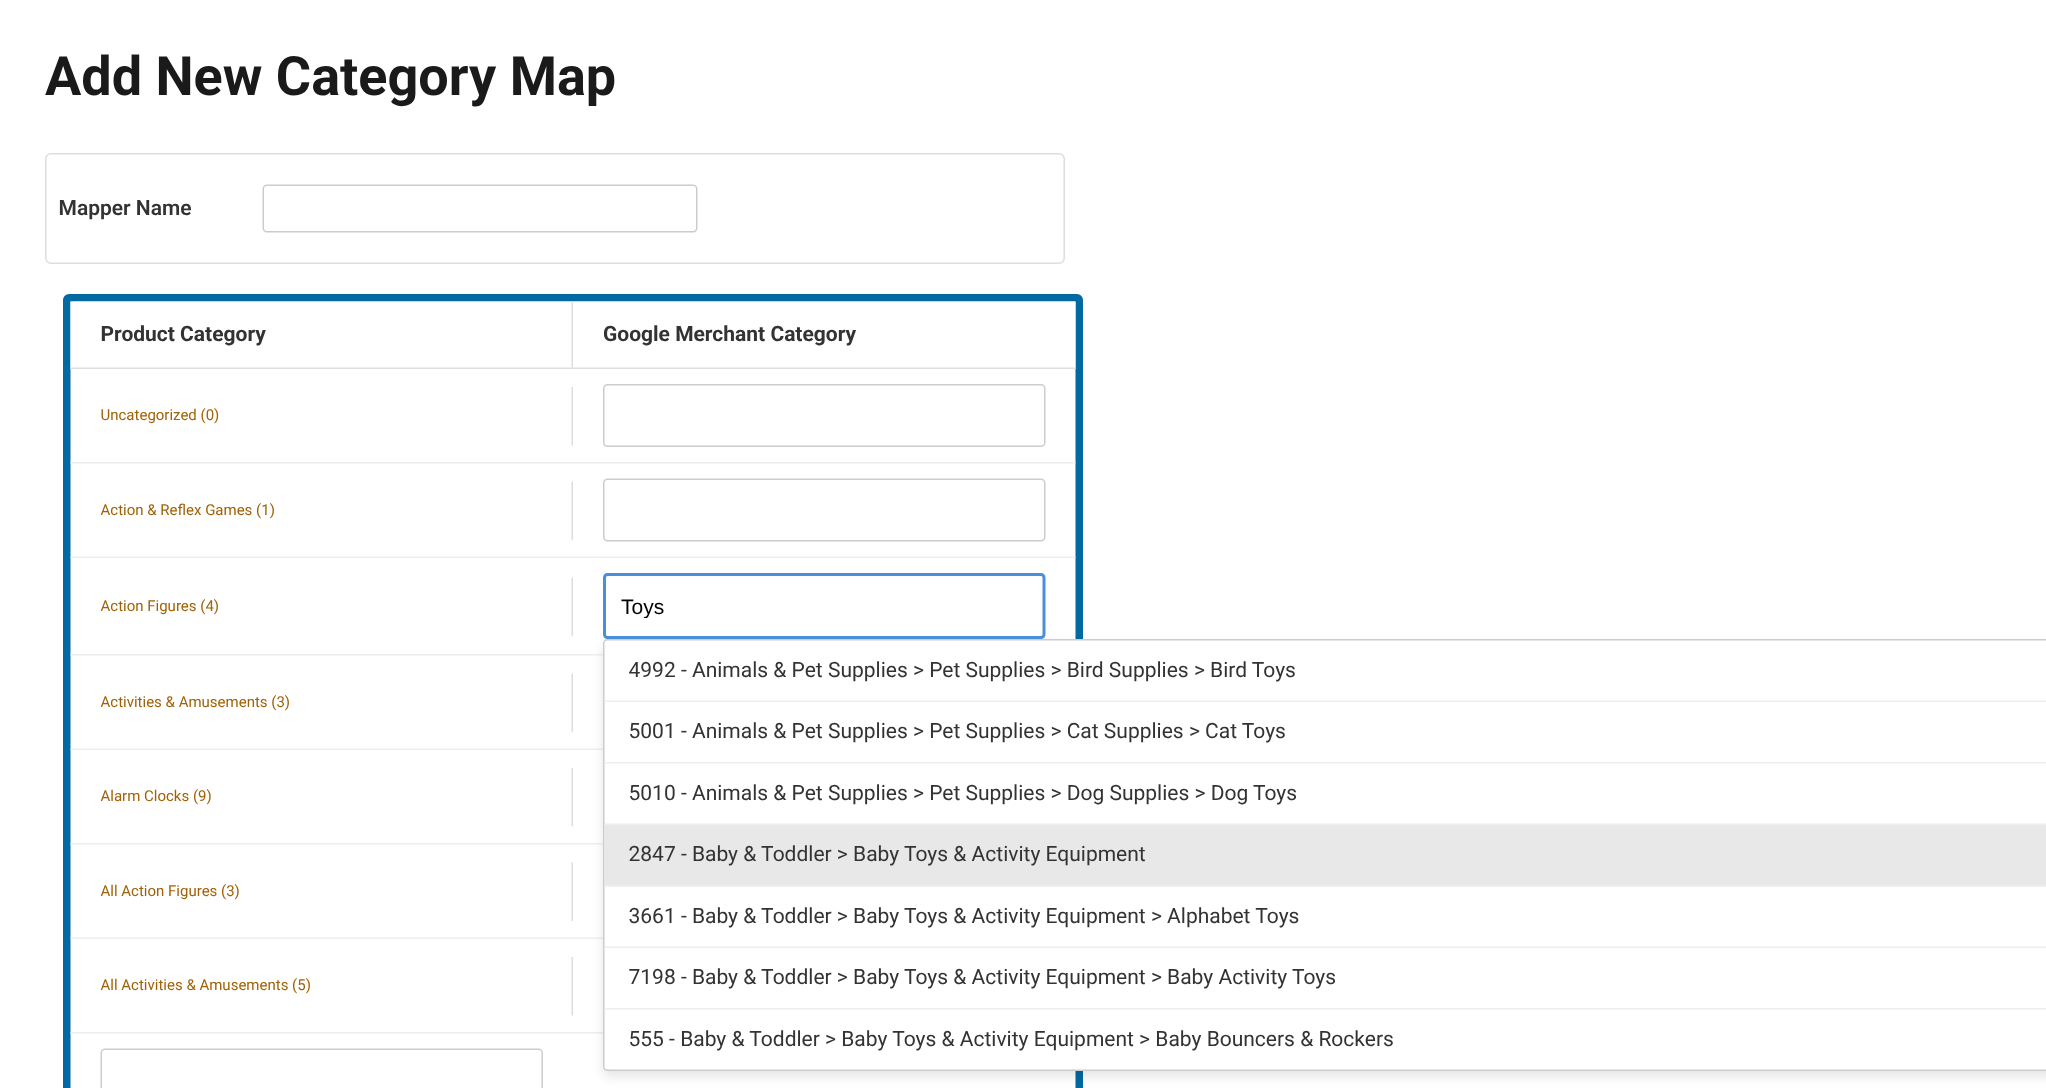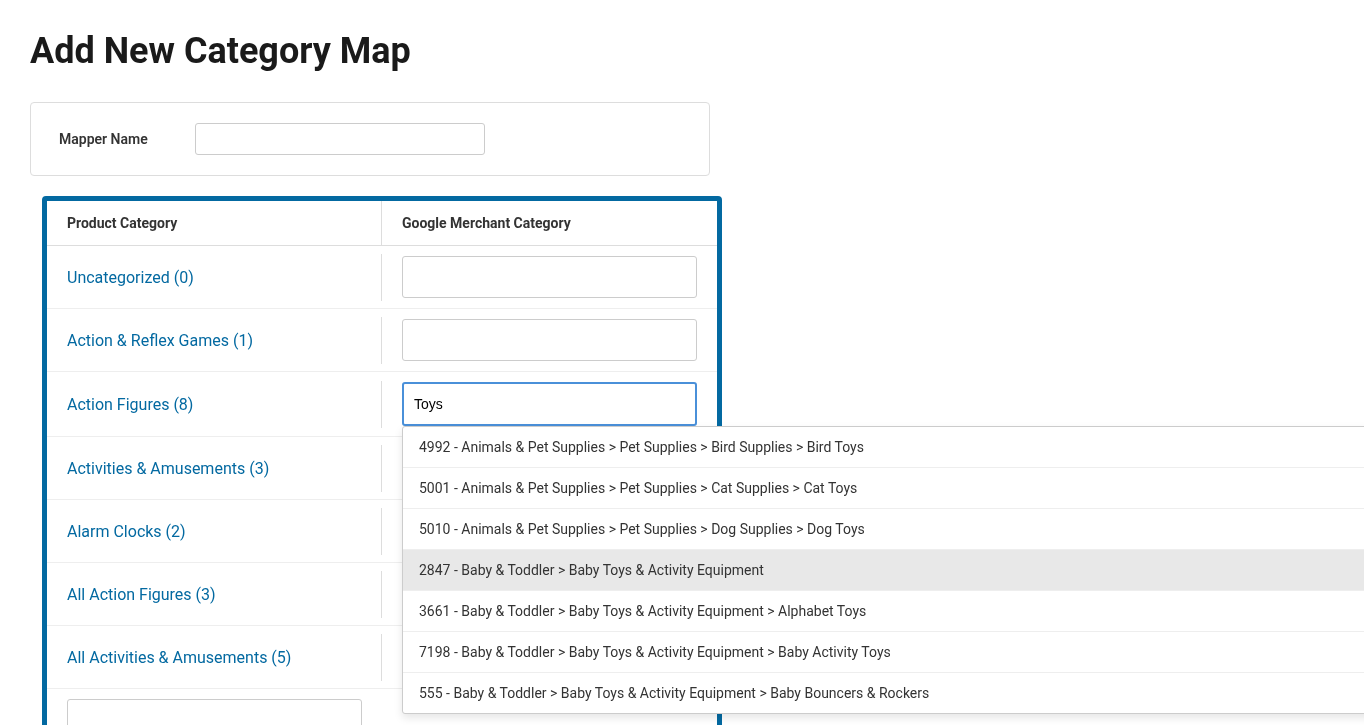--- a/index.html
+++ b/index.html
@@ -15,21 +15,21 @@
     }
     .page-title {
       font-size: 36px;
       font-weight: 700;
       color: #1a1a1a;
       margin-bottom: 30px;
     }
     .mapper-name-section {
       border: 1px solid #ddd;
       border-radius: 4px;
-      padding: 20px 28px;
+      padding: 20px 8px;
       margin-bottom: 20px;
       display: flex;
       align-items: center;
       gap: 16px;
       max-width: 680px;
     }
     .mapper-name-label {
       font-weight: 600;
       font-size: 14px;
       min-width: 120px;
@@ -69,22 +69,22 @@
       grid-template-columns: 1fr 1fr;
       border-bottom: 1px solid #eee;
       align-items: center;
     }
     .category-row:last-child {
       border-bottom: none;
     }
     .category-name {
       padding: 14px 20px;
       border-right: 1px solid #ddd;
-      font-size: 16px;
-      color: #0369a1;
+      font-size: 10px;
+      color: #a16207;
     }
     .category-input-cell {
       padding: 10px 20px;
       position: relative;
     }
     .category-input {
       border: 1px solid #ccc;
       border-radius: 3px;
       padding: 12px 10px;
       width: 100%;
@@ -143,37 +143,37 @@
     <div id="table-body">
         <div class="category-row">
           <div class="category-name">Uncategorized (0)</div>
           <div class="category-input-cell" style="position: relative;"><input type="text" class="category-input" style=""></div>
         </div>
         <div class="category-row">
           <div class="category-name">Action &amp; Reflex Games (1)</div>
           <div class="category-input-cell" style="position: relative;"><input type="text" class="category-input" style=""></div>
         </div>
         <div class="category-row">
-          <div class="category-name">Action Figures (8)</div>
+          <div class="category-name">Action Figures (4)</div>
           <div class="category-input-cell" style="position: relative;"><input type="text" class="category-input active" value="Toys" style=""><div class="dropdown-container">
               <div class="dropdown-item">4992 - Animals &amp; Pet Supplies &gt; Pet Supplies &gt; Bird Supplies &gt; Bird Toys</div>
               <div class="dropdown-item">5001 - Animals &amp; Pet Supplies &gt; Pet Supplies &gt; Cat Supplies &gt; Cat Toys</div>
               <div class="dropdown-item">5010 - Animals &amp; Pet Supplies &gt; Pet Supplies &gt; Dog Supplies &gt; Dog Toys</div>
               <div class="dropdown-item highlighted">2847 - Baby &amp; Toddler &gt; Baby Toys &amp; Activity Equipment</div>
               <div class="dropdown-item">3661 - Baby &amp; Toddler &gt; Baby Toys &amp; Activity Equipment &gt; Alphabet Toys</div>
               <div class="dropdown-item">7198 - Baby &amp; Toddler &gt; Baby Toys &amp; Activity Equipment &gt; Baby Activity Toys</div>
               <div class="dropdown-item">555 - Baby &amp; Toddler &gt; Baby Toys &amp; Activity Equipment &gt; Baby Bouncers &amp; Rockers</div>
             </div></div>
         </div>
         <div class="category-row">
           <div class="category-name">Activities &amp; Amusements (3)</div>
           <div class="category-input-cell" style="position: relative;"><input type="text" class="category-input" style=""></div>
         </div>
         <div class="category-row">
-          <div class="category-name">Alarm Clocks (2)</div>
+          <div class="category-name">Alarm Clocks (9)</div>
           <div class="category-input-cell" style="position: relative;"><input type="text" class="category-input" style=""></div>
         </div>
         <div class="category-row">
           <div class="category-name">All Action Figures (3)</div>
           <div class="category-input-cell" style="position: relative;"><input type="text" class="category-input" style=""></div>
         </div>
         <div class="category-row">
           <div class="category-name">All Activities &amp; Amusements (5)</div>
           <div class="category-input-cell" style="position: relative;"><input type="text" class="category-input" style=""></div>
         </div>

